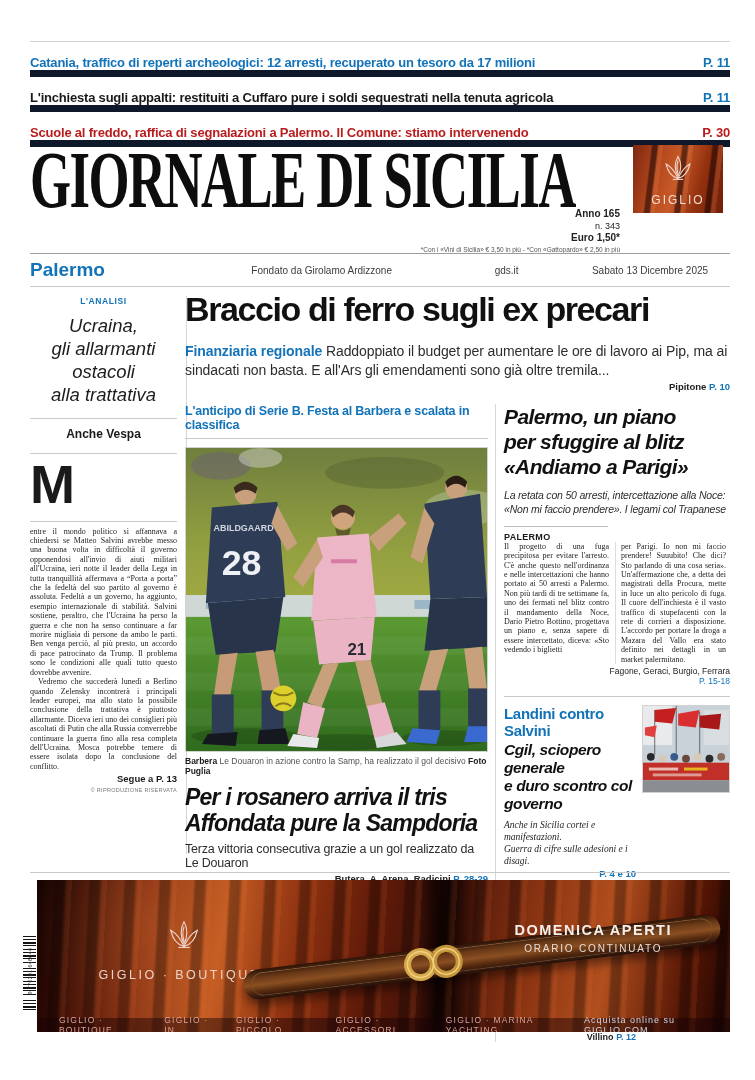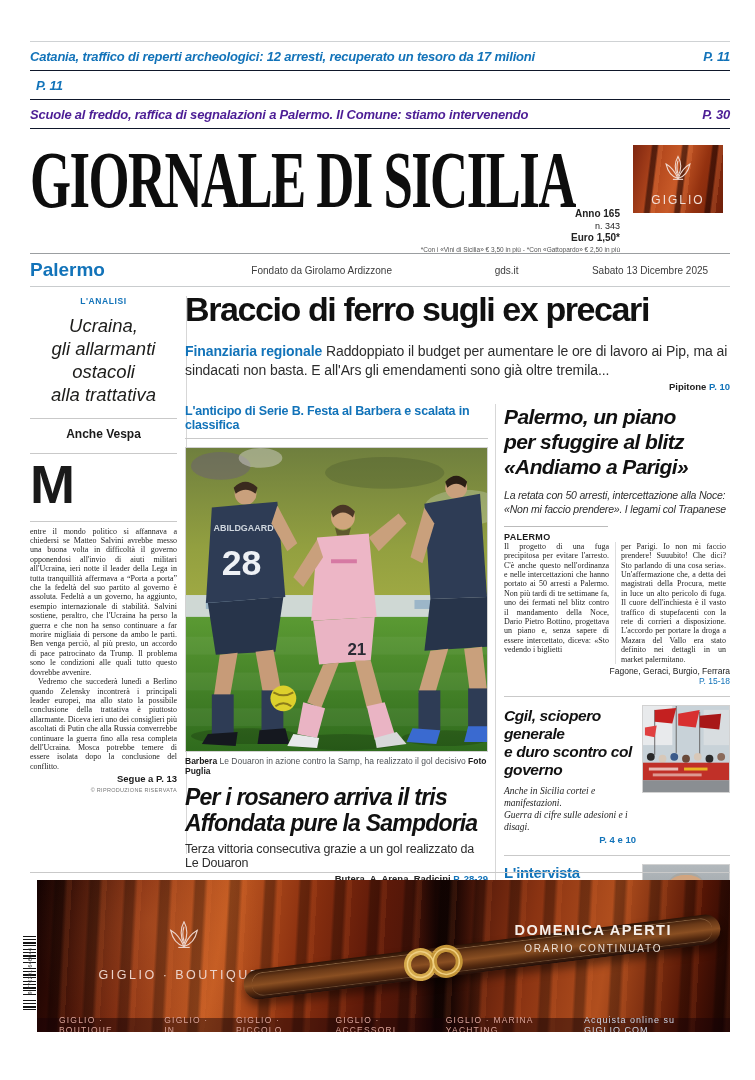--- a/index.html
+++ b/index.html
@@ -1,25 +1,25 @@
 <!DOCTYPE html>
 <html lang="it"><head>
 <meta charset="utf-8">
 <style>
   html,body{margin:0;padding:0;background:#e9e9e9;}
   .page{position:relative;width:755px;height:1080px;background:#fff;margin:0 auto;
         font-family:"Liberation Sans",sans-serif;color:#1a1a1a;overflow:hidden;}
   .blue{color:#1273b9;}
-  .gray{color:#4c1d95;}
+  .gray{color:#b91c1c;}
   .pl{white-space:pre-line;font-style:italic;}
 
   
   .topstrip{position:absolute;left:30px;top:41px;width:700px;border-top:1px solid #cfd2d4;}
-  .striprow{display:flex;justify-content:space-between;align-items:center;height:28px;
-            border-bottom:1px solid #0f172a;font-weight:bold;font-size:13px;letter-spacing:-0.2px;font-style:italic;}
+  .striprow{display:flex;justify-content:space-between;align-items:flex-end;height:28px;
+            border-bottom:7px solid #0f172a;font-weight:bold;font-size:13px;letter-spacing:-0.2px;}
   .striprow .pg{font-size:13px;font-weight:bold;padding-left:6px;}
 
   
   .mast-title{position:absolute;left:30px;top:140px;font-family:"Liberation Serif",serif;
               font-weight:bold;font-size:66px;line-height:1;letter-spacing:-2px;color:#0d0d0d;
               transform:scale(.8,1.22);transform-origin:left top;white-space:nowrap;}
   .giglio-box{position:absolute;left:633px;top:145px;width:90px;height:68px;overflow:hidden;
               background:linear-gradient(105deg,#7e2610 0%,#b64a1e 30%,#c85a28 48%,#93310f 72%,#6e1f0a 100%);}
   .giglio-box::before{content:"";position:absolute;inset:0;
               background:repeating-linear-gradient(97deg,rgba(0,0,0,0) 0 18px,rgba(20,2,2,.55) 20px 24px,rgba(255,150,90,.18) 26px 30px);}
@@ -130,20 +130,21 @@
 <body>
 
 <div class="page">
 
   <div class="topstrip">
     <div class="striprow">
       <span class="blue">Catania, traffico di reperti archeologici: 12 arresti, recuperato un tesoro da 17 milioni</span>
       <span class="pg blue">P. 11</span>
     </div>
     <div class="striprow">
+      <span>L'inchiesta sugli appalti: restituiti a Cuffaro pure i soldi sequestrati nella tenuta agricola</span>
       <span class="pg blue">P. 11</span>
     </div>
     <div class="striprow">
       <span class="gray">Scuole al freddo, raffica di segnalazioni a Palermo. Il Comune: stiamo intervenendo</span>
       <span class="pg gray">P. 30</span>
     </div>
   </div>
 
   <div class="mast-title">GIORNALE DI SICILIA</div>
   <div class="giglio-box">
@@ -318,20 +319,21 @@
           <div class="c">Il progetto di una fuga precipitosa per evitare l'arresto. C'è anche questo nell'ordinanza e nelle intercettazioni che hanno portato ai 50 arresti a Palermo. Non più tardi di tre settimane fa, uno dei fermati nel blitz contro il mandamento della Noce, Dario Pietro Bottino, progettava un piano e, senza sapere di essere intercettato, diceva: «Sto vedendo i biglietti</div>
           <div class="c c2">per Parigi. Io non mi faccio prendere! Suuubito! Che dici? Sto parlando di una cosa seria». Un'affermazione che, a detta dei magistrati della Procura, mette in luce un alto pericolo di fuga. Il cuore dell'inchiesta è il vasto traffico di stupefacenti con la rete di corrieri a disposizione. L'accordo per portare la droga a Mazara del Vallo era stato definito nei dettagli in un market palermitano.</div>
         </div>
         <div class="byl2">
           <span class="nm">Fagone, Geraci, Burgio, Ferrara</span>
           <span class="pg blue">P. 15-18</span>
         </div>
 
         <div class="rsec">
           <div class="txt">
+            <div class="kick blue">Landini contro Salvini</div>
             <h4 class="pl">Cgil, sciopero generale
 e duro scontro col governo</h4>
             <div class="bd pl">Anche in Sicilia cortei e manifestazioni.
 Guerra di cifre sulle adesioni e i disagi.</div>
             <div class="pg-line blue">P. 4 e 10</div>
           </div>
           <div class="thumb">
             <svg width="86" height="86" viewBox="0 0 88 88">
               <rect width="88" height="88" fill="#c8d2d8"></rect>
               <rect x="0" y="0" width="30" height="40" fill="#e8eaec"></rect>

